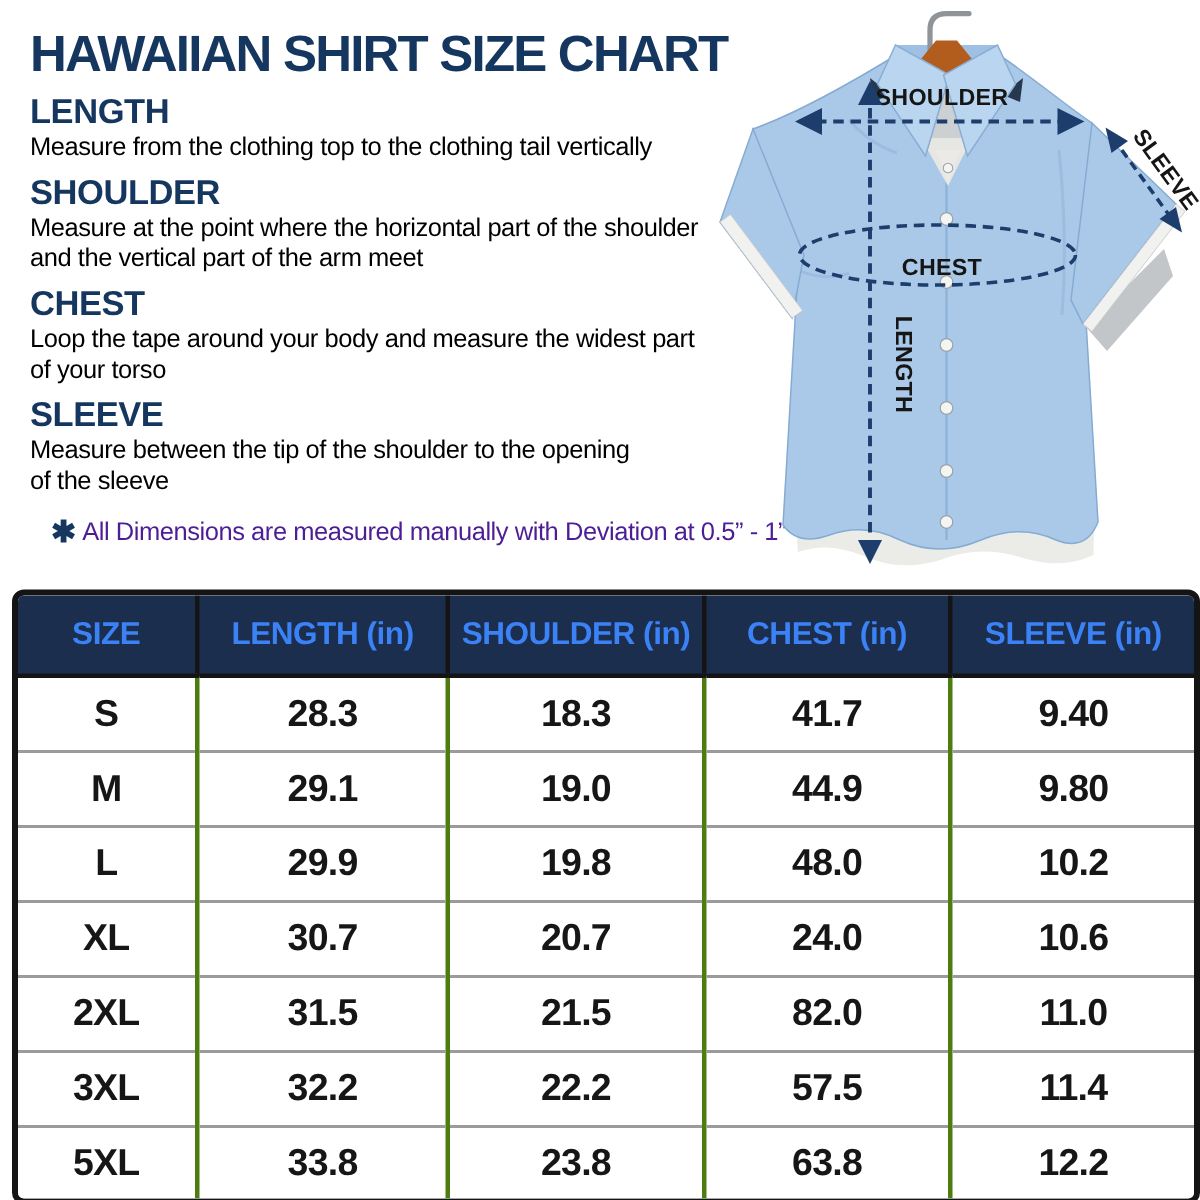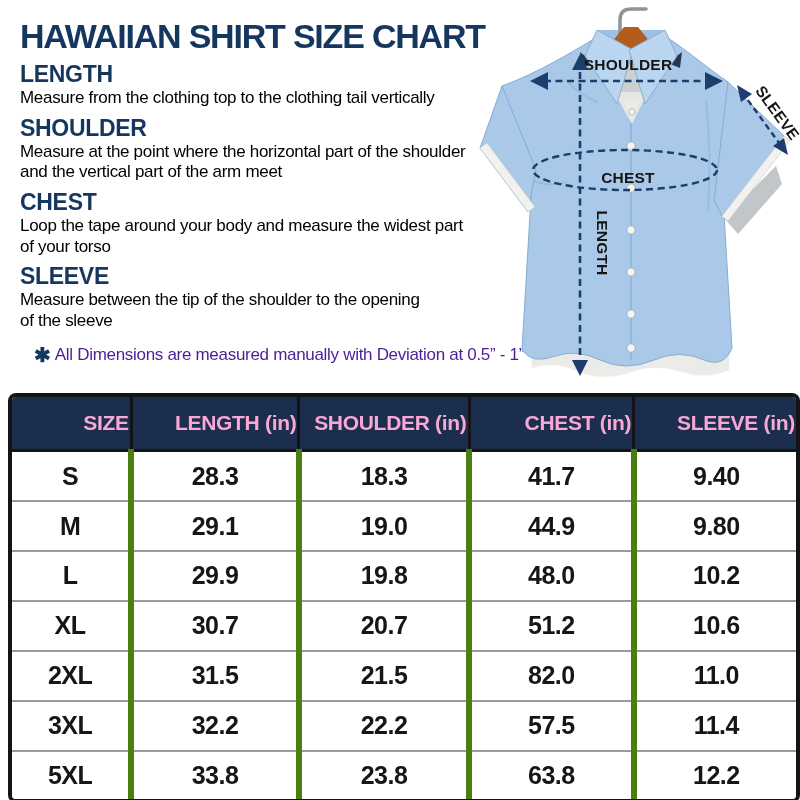--- a/index.html
+++ b/index.html
@@ -39,28 +39,28 @@
   }
   table.size-table{
     width:100%;height:100%;border-collapse:collapse;table-layout:fixed;
   }
   table.size-table col.c0{width:15.2%;}
   table.size-table col.c1{width:21.4%;}
   table.size-table col.c2{width:21.7%;}
   table.size-table col.c3{width:21.0%;}
   table.size-table col.c4{width:20.7%;}
   table.size-table th{
-    background:#1c2e4d;color:#f9a8d4;font-size:21px;font-weight:bold;
+    background:#1c2e4d;color:#3b82f6;font-size:21px;font-weight:bold;
     letter-spacing:-0.3px;height:50px;border-left:3px solid #141414;
-    border-bottom:3px solid #141414;text-align:right;vertical-align:middle;
+    border-bottom:3px solid #141414;text-align:center;vertical-align:middle;
   }
   table.size-table th:first-child{border-left:none;}
   table.size-table td{
     font-size:25px;font-weight:bold;color:#161616;letter-spacing:-0.5px;
-    text-align:center;vertical-align:middle;border-left:6px solid #4d7c0f;
+    text-align:center;vertical-align:middle;border-left:3px solid #4d7c0f;
     border-top:2px solid #9b9b9b;background:#ffffff;
   }
   table.size-table td:first-child{border-left:none;}
   table.size-table tbody tr:first-child td{border-top:none;}
 </style>
 </head>
 <body>
 
 <div class="guide">
   <h1 class="title">HAWAIIAN SHIRT SIZE CHART</h1>
@@ -211,21 +211,21 @@
         <td>L</td>
         <td>29.9</td>
         <td>19.8</td>
         <td>48.0</td>
         <td>10.2</td>
       </tr>
       <tr>
         <td>XL</td>
         <td>30.7</td>
         <td>20.7</td>
-        <td>51.2</td>
+        <td>24.0</td>
         <td>10.6</td>
       </tr>
       <tr>
         <td>2XL</td>
         <td>31.5</td>
         <td>21.5</td>
         <td>82.0</td>
         <td>11.0</td>
       </tr>
       <tr>

